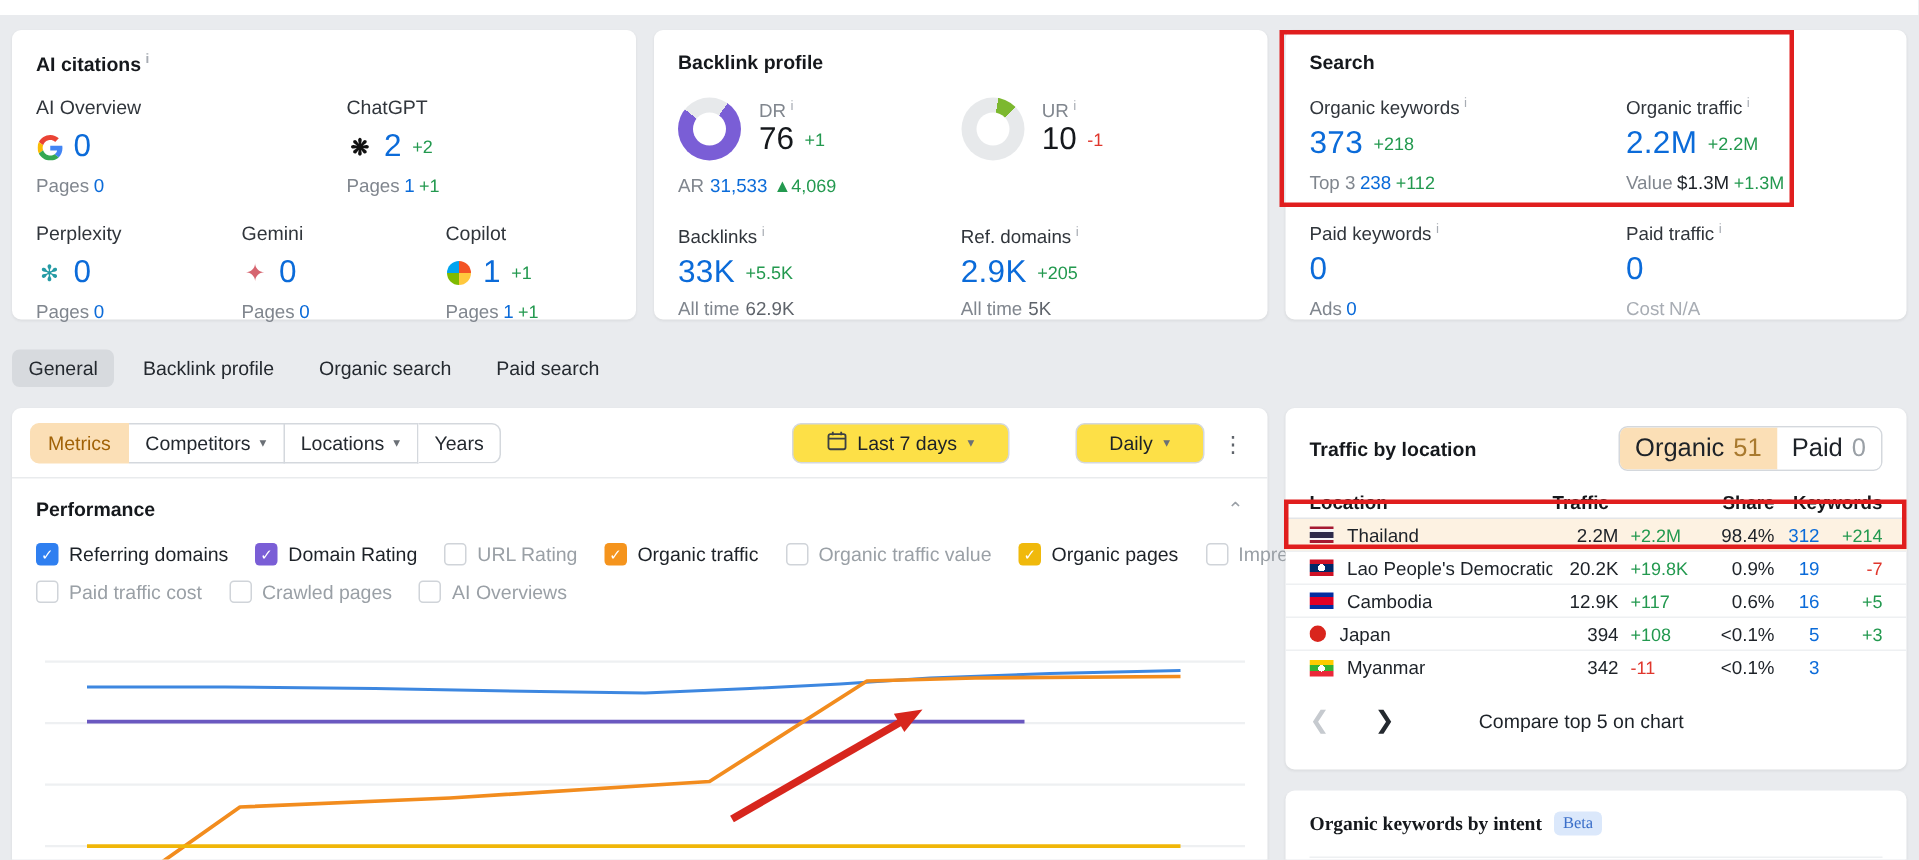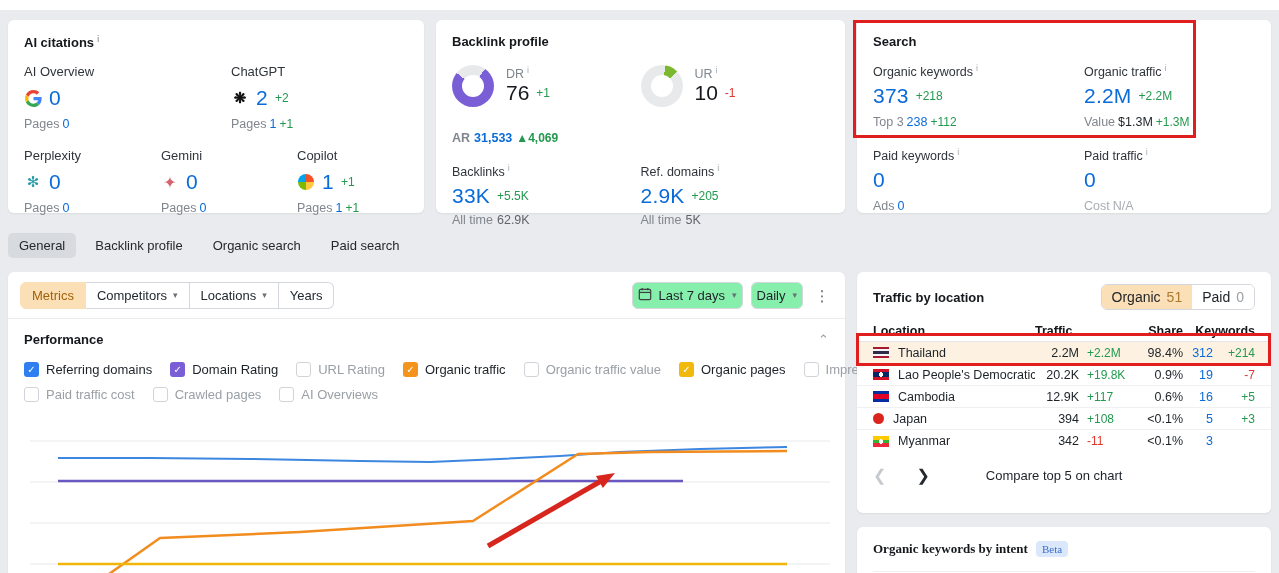--- a/index.html
+++ b/index.html
@@ -54,21 +54,21 @@
   .bl-grid { display:flex; margin-top:16px; }
   .bl-col { width:205px; }
   .rating { display:flex; gap:12px; align-items:flex-start; }
   .donut { position:relative; width:42px; height:42px; border-radius:50%; }
   .donut::after { content:""; position:absolute; left:10px; top:10px; width:22px; height:22px; border-radius:50%; background:#fff; }
   .donut-dr { background:conic-gradient(from 35deg, #7a5ed6 0 76%, #e7e9eb 0); }
   .donut-ur { background:conic-gradient(from 10deg, #7cb82f 0 10%, #e7e9eb 0); }
   .r-label { font-size:12.5px; color:#80868e; }
   .r-val-row { display:flex; align-items:center; gap:7px; }
   .r-val { font-size:21px; color:#15181c; }
-  .ar-row { margin-top:24px; font-size:12.5px;font-weight:bold; }
+  .ar-row { margin-top:10px; font-size:12.5px; }
   .ar-row span { margin-right:4px; }
   .bl-grid2 { margin-top:18px; }
   .m-label { color:#30353b; font-size:12.5px; }
   .m-val-row { display:flex; align-items:center; gap:7px; margin-top:5px; height:24px; }
   .m-sub { margin-top:5px; font-size:12.5px; color:#5f646b; }
   .m-sub .k { color:#80868e; margin-right:4px; }
 
   
   .s-grid { display:flex; margin-top:14px; }
   .s-grid .s-item:first-child { width:211px; }
@@ -83,40 +83,40 @@
   .filter-bar { display:flex; justify-content:space-between; align-items:center; padding:10px 12px 9px 12px; }
   .btn-group { display:flex; }
   .fbtn { height:27px; display:flex; align-items:center; gap:6px; padding:0 11px;
           border:1px solid #d4d8dd; background:#fff; font-size:13px; color:#24292f; cursor:pointer; }
   .btn-group .fbtn + .fbtn { border-left-width:0; }
   .btn-group .fbtn:first-child { border-radius:6px 0 0 6px; }
   .btn-group .fbtn:last-child { border-radius:0 6px 6px 0; }
   .fbtn.active { background:#fbdfb6; border-color:#fbdfb6; color:#a16207; }
   .chev { font-size:9px; color:#6b7076; line-height:1; }
   .right-controls { display:flex; align-items:center; gap:8px; }
-  .dbtn { height:27px; display:flex; align-items:center; gap:7px; padding:0 5px;
-          border:1px solid #d4d8dd; border-radius:6px; background:#86efac; font-size:13px; cursor:pointer; }
+  .dbtn { height:27px; display:flex; align-items:center; gap:7px; padding:0 22px;
+          border:1px solid #d4d8dd; border-radius:6px; background:#fde047; font-size:13px; cursor:pointer;margin-left:36px; }
   .kebab { width:22px; text-align:center; font-size:15px; color:#5f646b; cursor:pointer; letter-spacing:0; }
   .hr { border-top:1px solid #e9ebed; }
   .perf-head { display:flex; justify-content:space-between; align-items:center; padding:13px 16px 0 16px; }
   .collapse { color:#9aa0a6; font-size:13px; cursor:pointer; }
   .cb-rows { padding:10px 16px 0 16px; }
   .cb-row { display:flex; align-items:center; gap:18px; height:25px; }
   .cb-item { display:flex; align-items:center; gap:7px; cursor:pointer; white-space:nowrap; }
   .cb-box { width:15px; height:15px; border-radius:3px; border:1px solid #d0d4d9; background:#fff;
             display:flex; align-items:center; justify-content:center; font-size:10px; color:#fff; }
   .cb-box.on { border:none; }
   .cb-item .cb-label { color:#1d2228; }
   .cb-item.off .cb-label { color:#9aa0a6; }
   .chart-wrap { margin-top:6px; }
 
   
   .t-head { display:flex; justify-content:space-between; align-items:center; padding:12px 16px 0 16px; }
   .toggle { display:flex; border:1px solid #d4d8dd; border-radius:6px; overflow:hidden; }
-  .tg { padding:4px 10px; font-size:14px; display:flex; gap:6px; cursor:pointer; background:#fff; }
+  .tg { padding:4px 10px; font-size:17px; display:flex; gap:6px; cursor:pointer; background:#fff; }
   .tg .cnt { color:#9aa0a6; }
   .tg.active { background:#fbdfb6; }
   .tg.active .cnt { color:#a97a2f; }
   .t-table { margin-top:10px; }
   .t-grid { display:grid; grid-template-columns: 1fr 44px 52px 52px 30px 42px; align-items:center;
             padding:0 16px; font-size:12.5px; }
   .t-colhead { height:22px; border-bottom:1px solid #e3e5e8; font-weight:bold; color:#15181c; }
   .th-r { text-align:right; }
   .t-row { height:22px; border-bottom:1px solid #eef0f2; cursor:pointer; }
   .t-row:last-child { border-bottom:none; }

